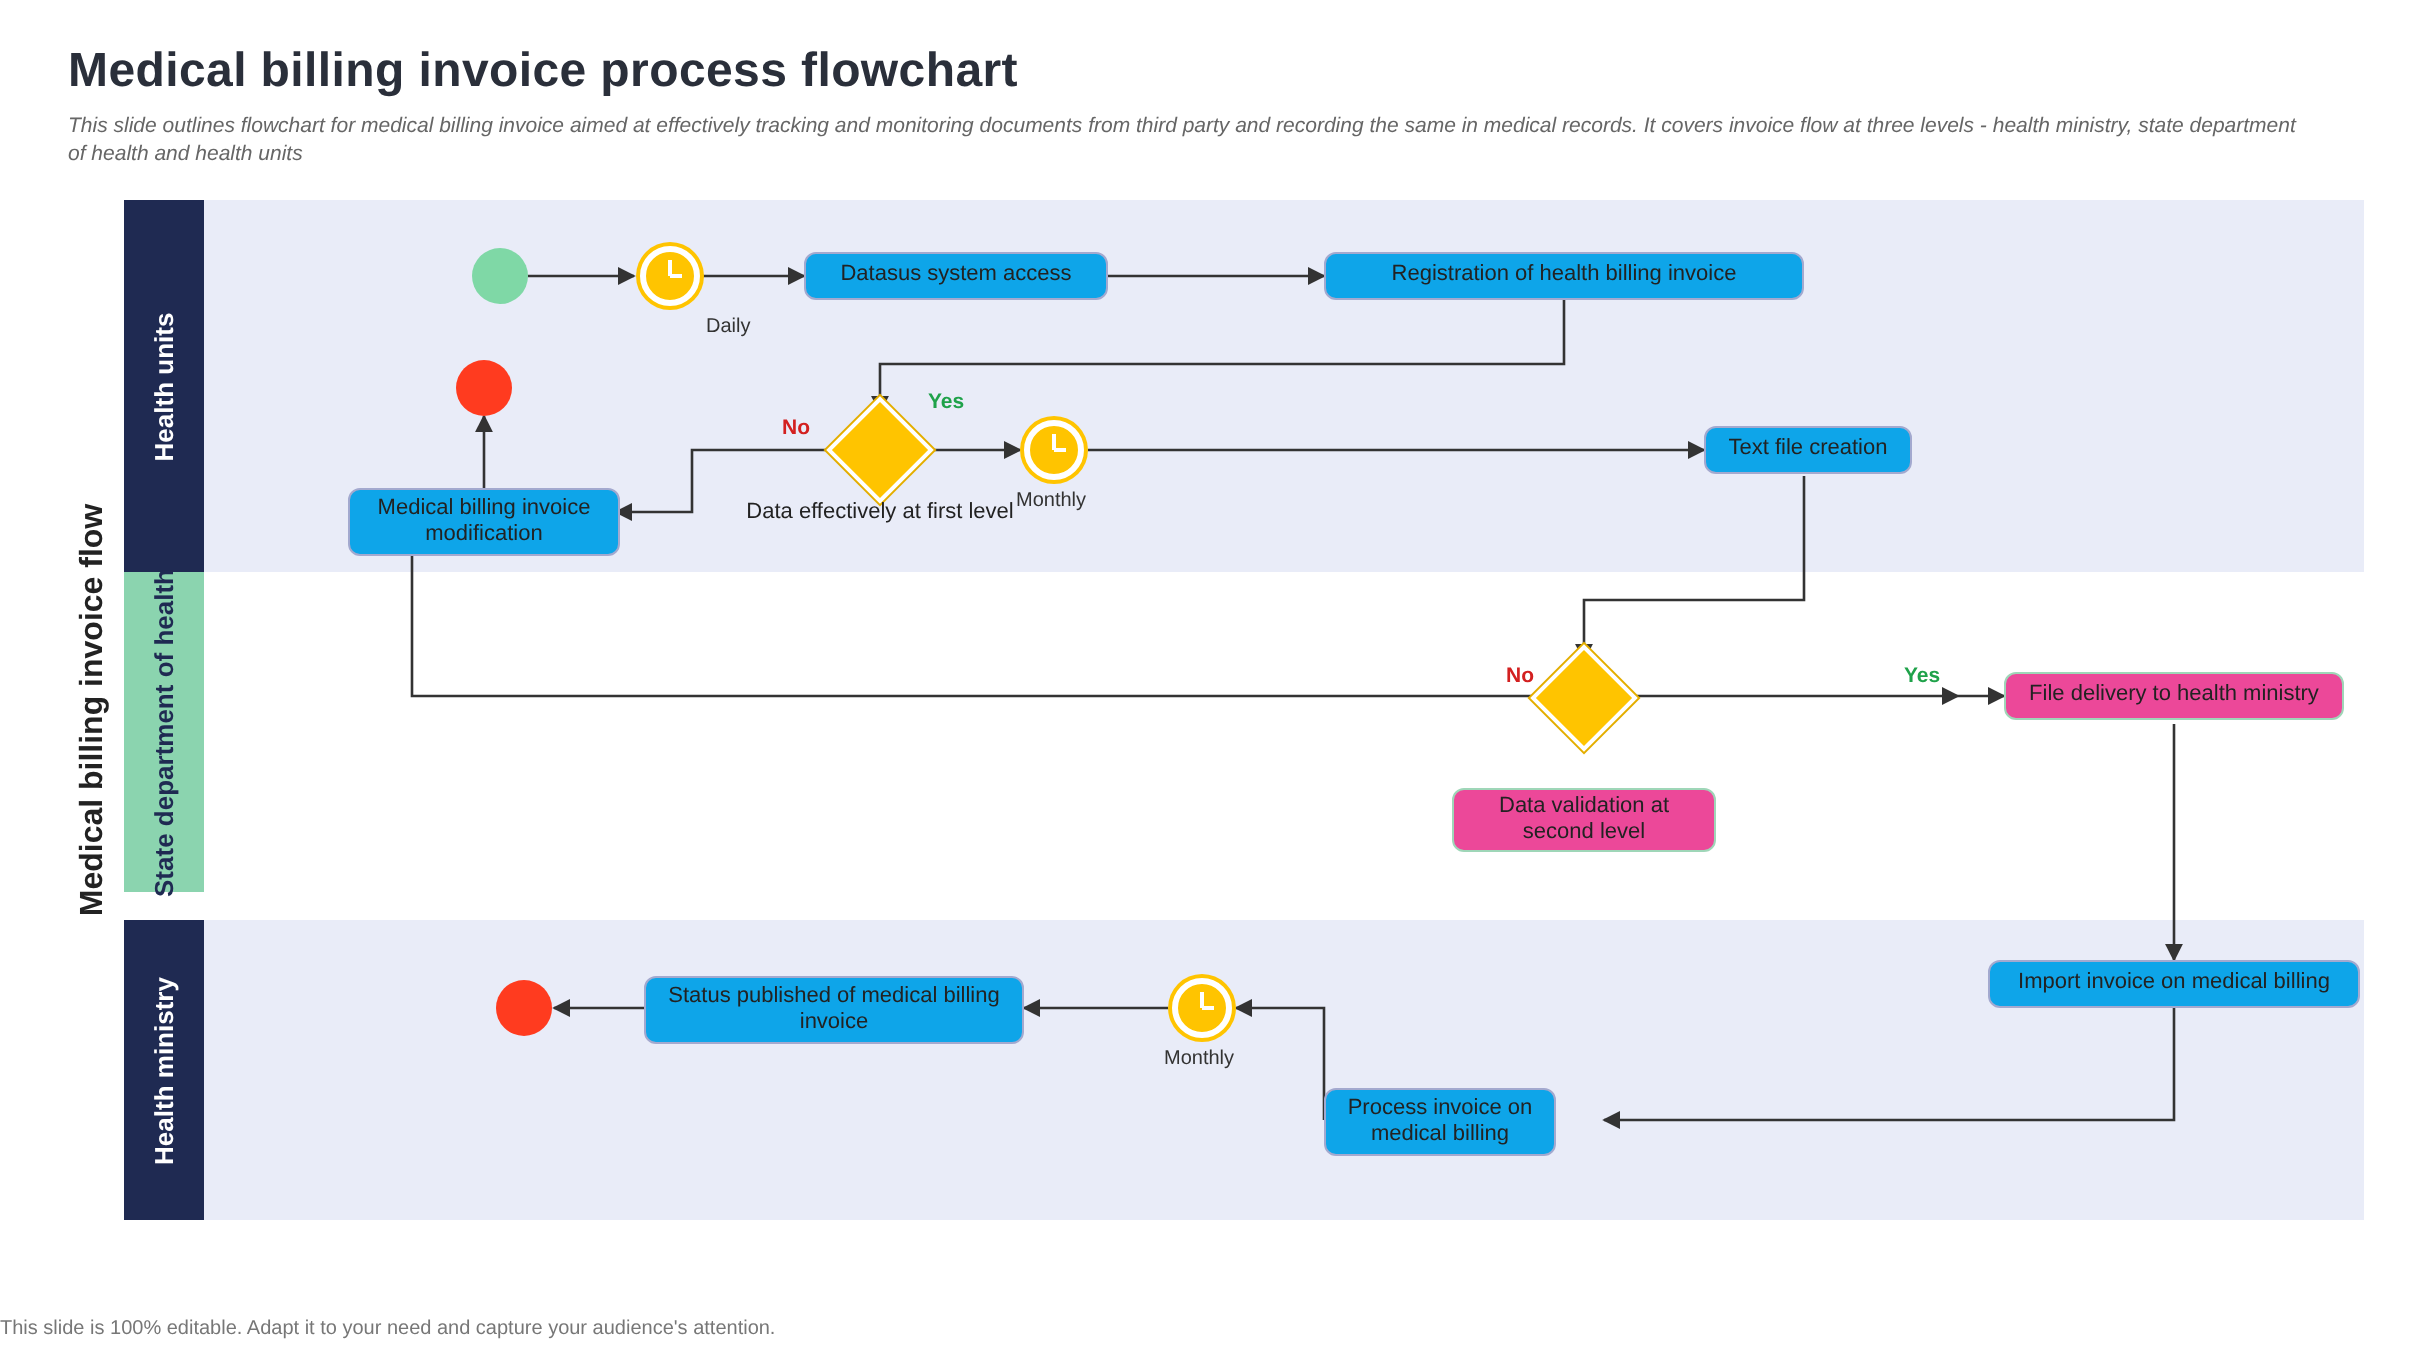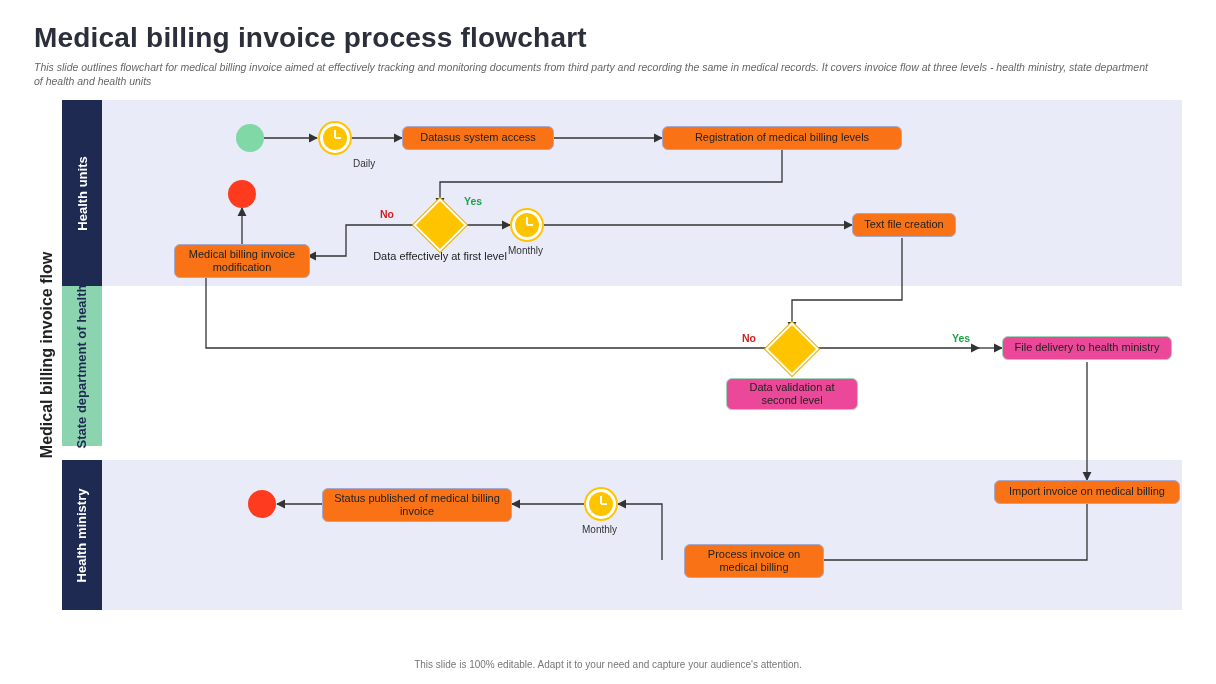--- a/index.html
+++ b/index.html
@@ -1,18 +1,18 @@
 <!DOCTYPE html>
 <html><head>
 <meta charset="utf-8">
 <style>
   * { box-sizing: border-box; margin: 0; padding: 0; }
   html, body { width: 1216px; height: 684px; font-family: Arial, Helvetica, sans-serif; background: #fff; }
   .page { position: relative; width: 1216px; height: 684px; padding: 22px 34px 0 34px; }
-  .title { font-size: 28px; font-weight: 600; color: #2a2f3a; letter-spacing: .2px; }
+  .title { font-size: 24px; font-weight: 600; color: #2a2f3a; letter-spacing: .2px; }
   .subtitle { font-size: 10.5px; color: #666; line-height: 1.35; margin-top: 6px; max-width: 1120px; font-style: italic; }
 
   .chart-wrap { position: absolute; left: 34px; top: 100px; width: 1148px; height: 535px; }
   .ylabel { position: absolute; left: 0; top: 0; width: 26px; height: 510px; display:flex; align-items:center; justify-content:center; }
   .ylabel span { transform: rotate(-90deg); white-space: nowrap; font-weight: 700; color: #222; font-size: 16px; }
 
   .lanes { position: absolute; left: 28px; top: 0; width: 1120px; height: 510px; }
   .lane-label { position: absolute; width: 40px; display:flex; align-items:center; justify-content:center; color:#fff; font-weight:700; font-size:13px; }
   .lane-label span { transform: rotate(-90deg); white-space: nowrap; }
   .lane-body { position: absolute; left: 40px; }
@@ -21,36 +21,36 @@
   .lane1-body  { top:0;   width:1080px; height:186px; background:#e9ecf8; }
   .lane2-label { left:0; top:186px; height:160px; background:#8bd4af; color:#1f2a52; }
   .lane2-body  { top:186px; width:1080px; height:160px; background:#fff; }
   .lane3-label { left:0; top:360px; height:150px; background:#1f2a52; }
   .lane3-body  { top:360px; width:1080px; height:150px; background:#e9ecf8; }
   .gap { position:absolute; left:40px; top:346px; width:1080px; height:14px; background:#fff; }
 
   .svg-layer { position:absolute; left:40px; top:0; width:1080px; height:510px; pointer-events:none; }
 
   .node { position:absolute; display:flex; align-items:center; justify-content:center; text-align:center; font-size:11px; line-height:1.2; color:#222; }
-  .box-purple { background:#f97316; border:1px solid #a3a9cf; border-radius:6px; padding:2px 8px; }
+  .box-purple { background:#0ea5e9; border:1px solid #a3a9cf; border-radius:6px; padding:2px 8px; }
   .box-green  { background:#ec4899; border:1px solid #9fd6b8; border-radius:6px; padding:4px 8px; }
   .circle { border-radius:50%; }
   .start { background:#7fd8a6; width:28px; height:28px; }
   .end   { background:#ff3b1f; width:28px; height:28px; }
   .clock { width:30px; height:30px; border-radius:50%; background:#ffc400; position:relative; border:3px solid #fff; box-shadow:0 0 0 2px #ffc400; }
   .clock::before { content:''; position:absolute; left:50%; top:50%; width:6px; height:2px; background:#fff; transform-origin:left center; transform: translate(-0%, -50%) rotate(0deg); }
   .clock::after  { content:''; position:absolute; left:50%; top:50%; width:2px; height:8px; background:#fff; transform-origin:center bottom; transform: translate(-50%, -100%); }
   .clock-label { position:absolute; font-size:10px; color:#333; white-space:nowrap; }
   .diamond-wrap { position:absolute; }
   .diamond { width:38px; height:38px; background:#ffc400; transform: rotate(45deg); border:2px solid #fff; box-shadow:0 0 0 1px #e3ad00; }
   .dlabel { position:absolute; font-size:11px; color:#222; text-align:center; width:140px; }
   .edge-label { position:absolute; font-size:10.5px; font-weight:600; }
   .yes { color:#1fa24a; }
-  .no  { color:#d32020; }
-  .footer { position:absolute; left:0; bottom:14px; width:1216px; text-align:center; font-size:10px; color:#777; }
+  .no  { color:#d32020;margin-left:11px; }
+  .footer { position:absolute; left:0; bottom:14px; width:1216px; font-size:10px; color:#777; }
 </style>
 </head>
 <body>
 
 <div class="page">
   <div class="title">Medical billing invoice process flowchart</div>
   <div class="subtitle">This slide outlines flowchart for medical billing invoice aimed at effectively tracking and monitoring documents from third party and recording the same in medical records. It covers invoice flow at three levels -  health ministry, state department of health and health units</div>
 
   <div class="chart-wrap">
     <div class="ylabel">
@@ -114,46 +114,46 @@
           <line x1="220" y1="404" x2="175" y2="404"></line>
         </g>
       </svg>
 
       <div class="node circle start" style="left:174px; top:24px;"></div>
       <div class="node" style="left:258px; top:23px;">
           <div class="clock"></div>
         </div>
       <div class="clock-label" style="left:260px; top:58px;padding-left:31px;">Daily</div>
       <div class="node box-purple" style="left:340px; top:26px; width:152px; height:24px;">Datasus  system  access</div>
-      <div class="node box-purple" style="left:600px; top:26px; width:240px; height:24px;">Registration  of medical billing levels</div>
+      <div class="node box-purple" style="left:600px; top:26px; width:240px; height:24px;">Registration  of health billing invoice</div>
 
       <div class="node circle end" style="left:166px; top:80px;"></div>
       <div class="node box-purple" style="left:112px; top:144px; width:136px; height:34px;">Medical billing invoice modification</div>
       <div class="diamond-wrap" style="left:359px; top:106px;">
           <div class="diamond"></div>
         </div>
       <div class="dlabel" style="left:308px; top:150px;">Data effectively at first level</div>
       <div class="edge-label no" style="left:318px; top:108px;">No</div>
       <div class="edge-label yes" style="left:402px; top:95px;">Yes</div>
       <div class="node" style="left:450px; top:110px;">
           <div class="clock"></div>
         </div>
       <div class="clock-label" style="left:446px; top:145px;">Monthly</div>
       <div class="node box-purple" style="left:790px; top:113px; width:104px; height:24px;">Text file creation</div>
 
       <div class="diamond-wrap" style="left:711px; top:230px;">
           <div class="diamond"></div>
         </div>
-      <div class="node box-green" style="left:664px; top:278px; width:132px; height:32px;">Data validation at second  level</div>
+      <div class="node box-green" style="left:664px; top:294px; width:132px; height:32px;">Data validation at second  level</div>
       <div class="edge-label no" style="left:680px; top:232px;">No</div>
       <div class="edge-label yes" style="left:890px; top:232px;">Yes</div>
       <div class="node box-green" style="left:940px; top:236px; width:170px; height:24px;">File delivery to health ministry</div>
 
       <div class="node box-purple" style="left:932px; top:380px; width:186px; height:24px;">Import invoice on medical billing</div>
-      <div class="node box-purple" style="left:600px; top:444px; width:140px; height:34px;margin-left:22px;">Process  invoice on medical billing</div>
+      <div class="node box-purple" style="left:600px; top:444px; width:116px; height:34px;">Process  invoice on medical billing</div>
       <div class="node" style="left:524px; top:389px;">
           <div class="clock"></div>
         </div>
       <div class="clock-label" style="left:520px; top:424px;">Monthly</div>
       <div class="node box-purple" style="left:260px; top:388px; width:190px; height:34px;">Status published of medical billing invoice</div>
       <div class="node circle end" style="left:186px; top:390px;"></div>
     </div>
   </div>
 
   <div class="footer">This slide is 100% editable. Adapt it to your need and capture your audience's attention.</div>

